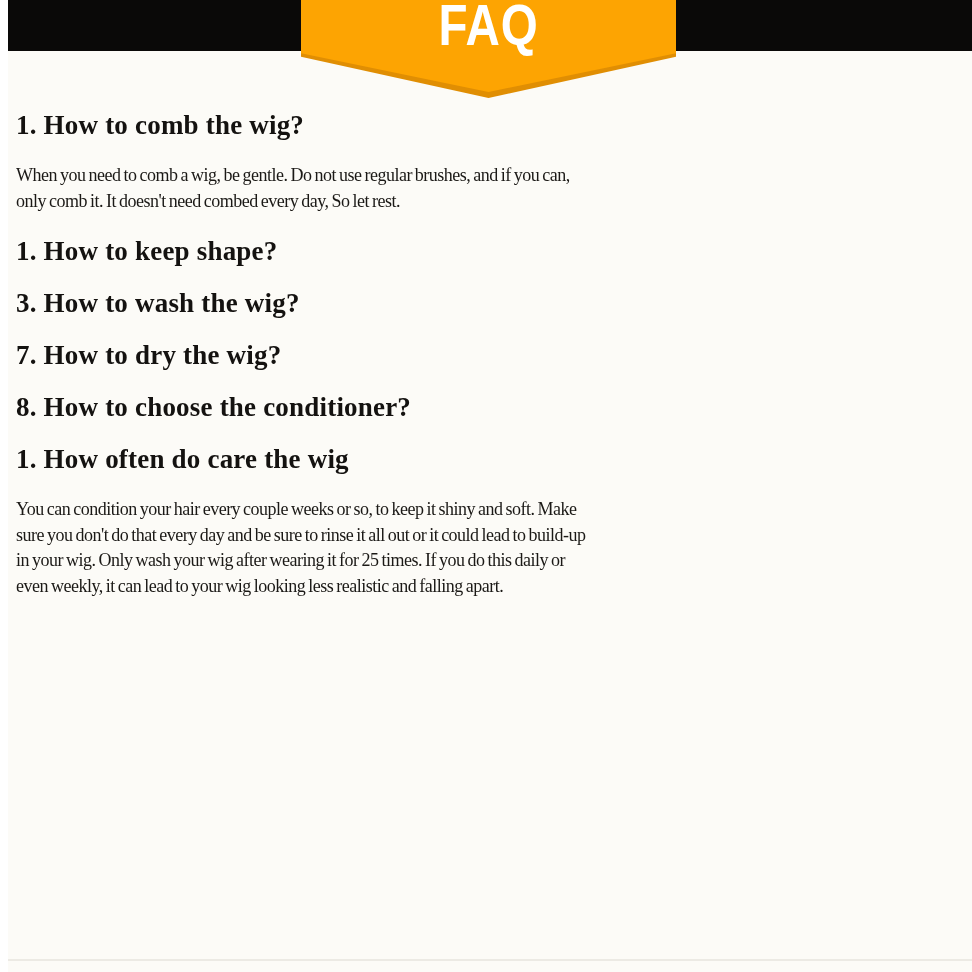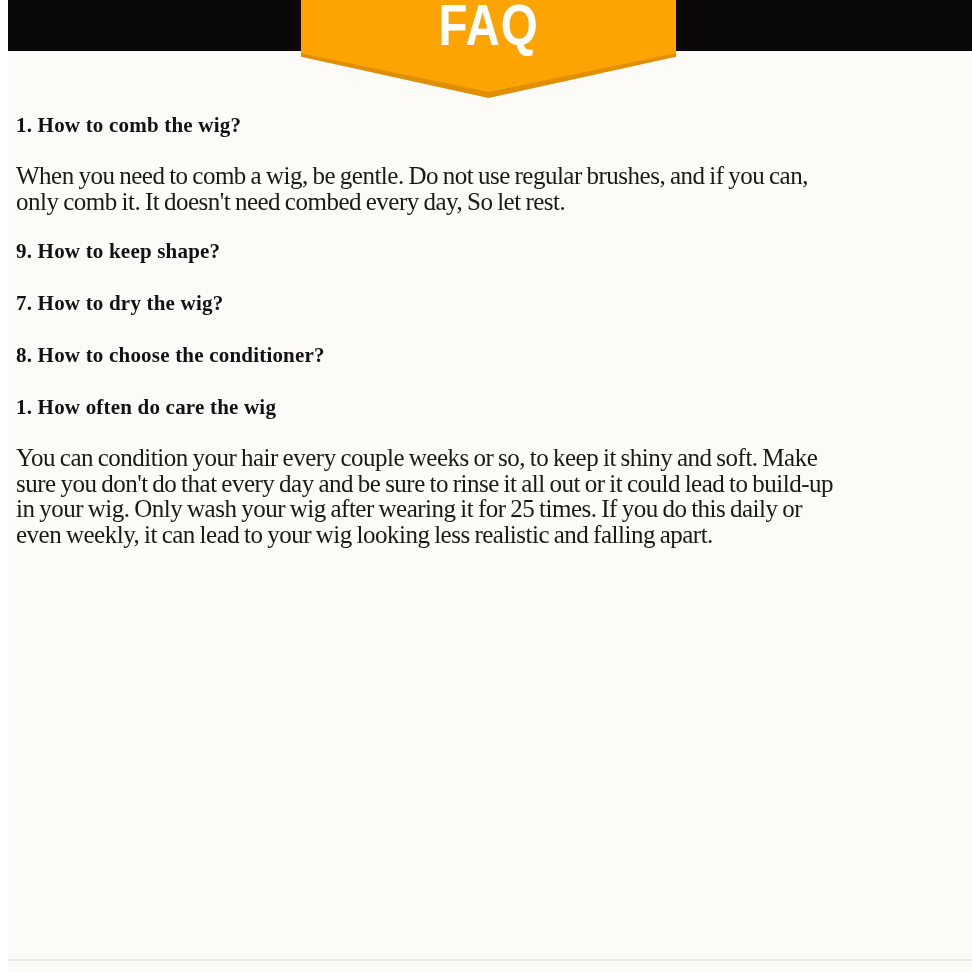--- a/index.html
+++ b/index.html
@@ -47,30 +47,30 @@
   }
   .content {
     position: absolute;
     top: 97px; left: 0;
     width: 972px;
     padding: 0 10px 0 8px;
     color: #1b1916;
     z-index: 1;
   }
   .faq-item h2 {
-    font-size: 21px;
+    font-size: 27px;
     line-height: 30px;
     font-weight: 700;
     margin-top: 22px;
     letter-spacing: 0.2px;
     color: #141210;
   }
   .faq-item:first-child h2 { margin-top: 13px; }
   .faq-item p {
-    font-size: 25px;
+    font-size: 18px;
     line-height: 25.5px;
     margin-top: 23px;
     letter-spacing: -0.5px;
     word-spacing: -1px;
     white-space: pre-line;
     color: #1b1916;
   }
   .bottom-rule {
     position: absolute;
     left: 0; top: 959px;
@@ -93,24 +93,25 @@
 
   <div class="content">
 
     <div class="faq-item">
       <h2>1. How to comb the wig?</h2>
       <p>When you need to comb a wig, be gentle. Do not use regular brushes, and if you can,
 only comb it. It doesn't need combed every day, So let rest.</p>
     </div>
 
     <div class="faq-item">
-      <h2>9. How to keep shape?</h2>
+      <h2>1. How to keep shape?</h2>
     </div>
 
     <div class="faq-item">
+      <h2>3. How to wash the wig?</h2>
     </div>
 
     <div class="faq-item">
       <h2>7. How to dry the wig?</h2>
     </div>
 
     <div class="faq-item">
       <h2>8. How to choose the conditioner?</h2>
     </div>
 

